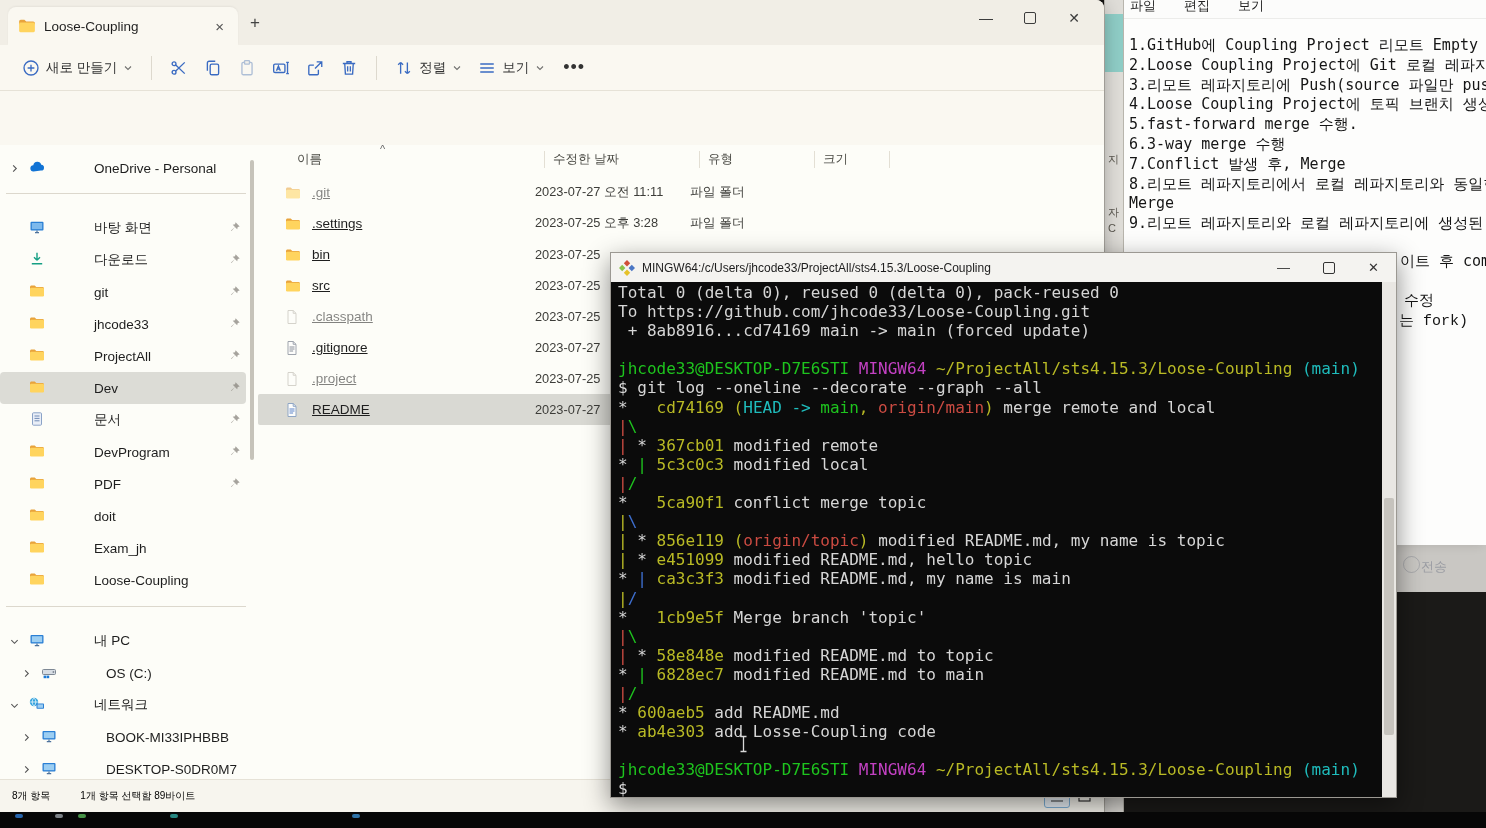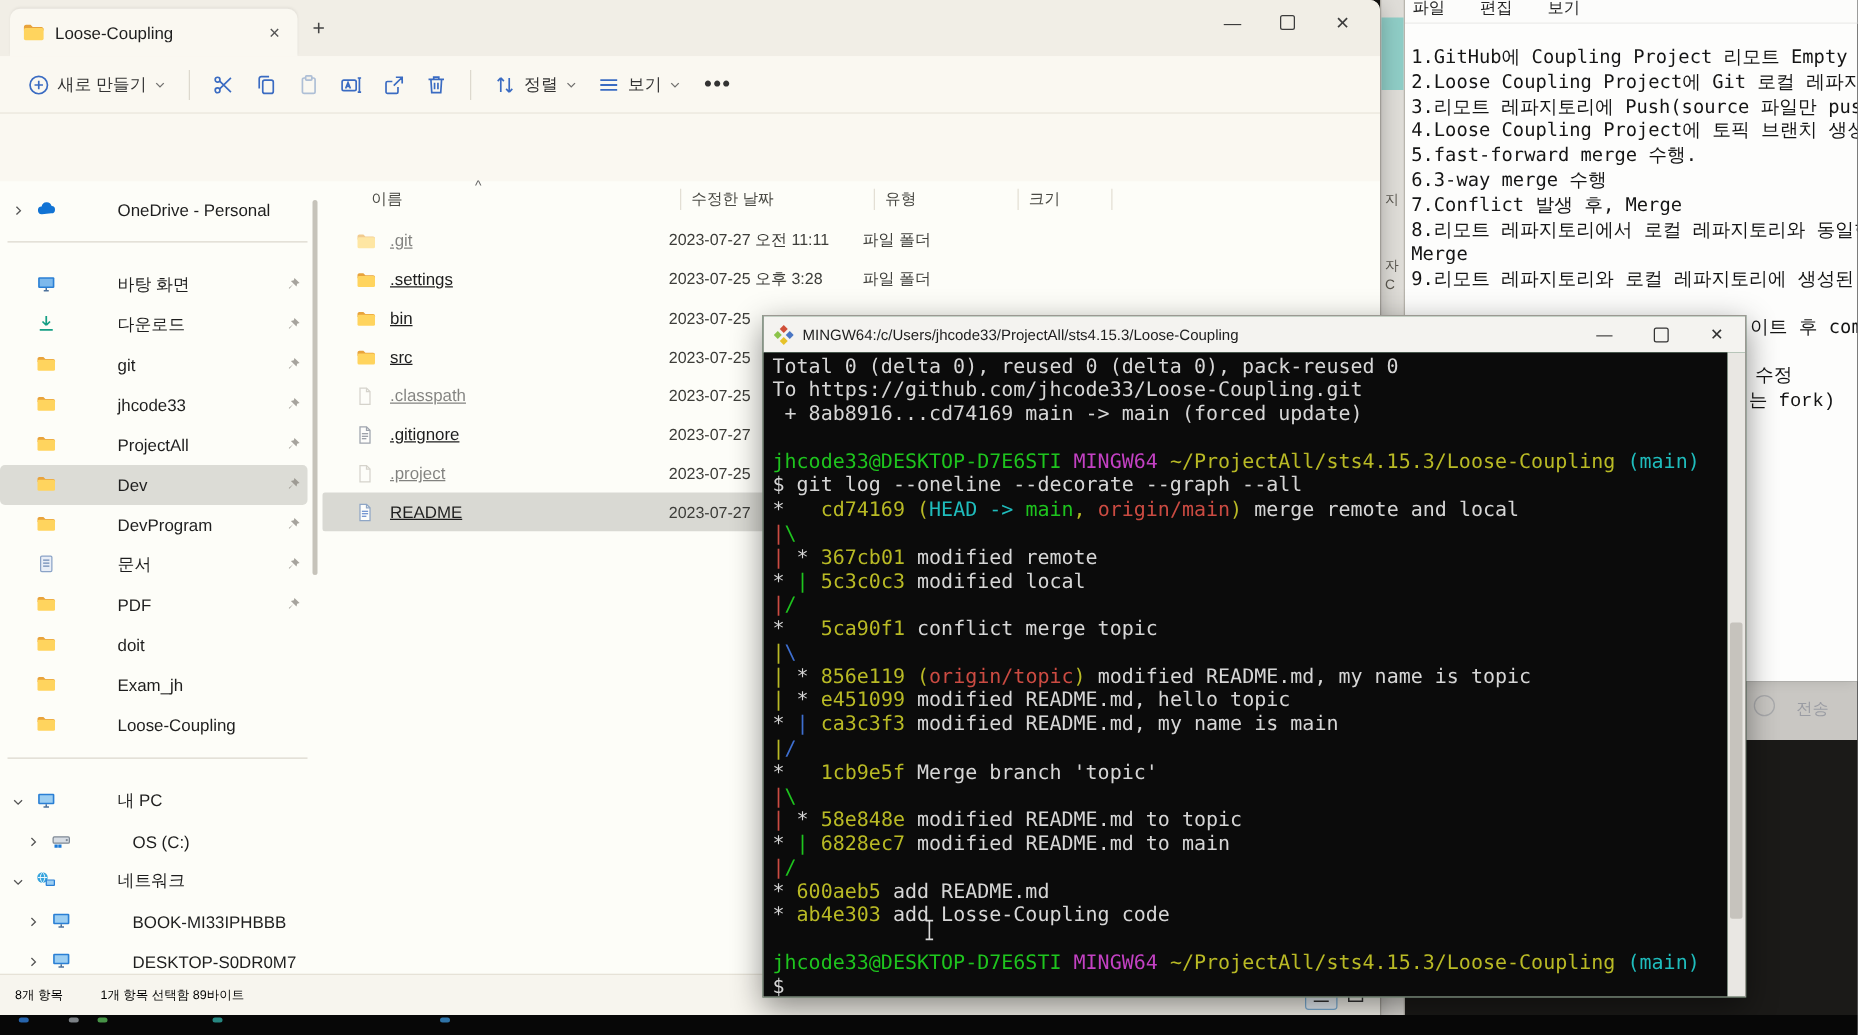--- a/index.html
+++ b/index.html
@@ -2,21 +2,21 @@
 <html><head>
 <meta charset="utf-8">
 <style>
   html,body{margin:0;padding:0;background:#444;}
   .screen{position:relative;width:1486px;height:828px;overflow:hidden;background:#161513;
     font-family:"Liberation Sans","DejaVu Sans",sans-serif;-webkit-font-smoothing:antialiased;}
   
   .dark-right{position:absolute;left:1104px;top:0;width:382px;height:828px;background:#1b1a18;z-index:0;}
   .grey-band{position:absolute;left:1397px;top:545px;width:89px;height:47px;background:#c9c7c3;z-index:1;}
   .grey-band .ghost-circle{position:absolute;left:6px;top:11px;width:15px;height:15px;border:1.5px solid rgba(110,115,130,.35);border-radius:50%;}
-  .grey-band .ghost-label{position:absolute;left:40px;top:13px;font-size:13px;font-weight:normal;color:rgba(85,92,115,.4);}
+  .grey-band .ghost-label{position:absolute;left:24px;top:13px;font-size:13px;font-weight:normal;color:rgba(85,92,115,.4);}
   
   .notepad{position:absolute;left:1113px;top:0;width:373px;height:545px;background:#fdfdfc;z-index:2;border-left:1px solid #cfcfcb;box-shadow:-4px 0 10px rgba(0,0,0,.12);}
   .np-menu{display:flex;gap:28px;padding:0 0 0 16px;height:18px;align-items:flex-start;overflow:hidden;border-bottom:1px solid #ececea;background:#fcfcfb;}
   .np-menu span{font-size:13px;color:#222;margin-top:-3px;}
   .np-lines{position:absolute;left:15px;top:36px;right:0;font-family:"DejaVu Sans Mono",monospace;font-size:15px;line-height:19.8px;color:#151515;white-space:pre;}
   .np-frag{position:absolute;font-family:"DejaVu Sans Mono",monospace;font-size:15px;color:#151515;white-space:pre;}
   
   .strip{position:absolute;left:1104px;top:0;width:18px;height:812px;background:#dfddd8;border-left:1px solid #b8b5ad;border-right:1px solid #b8b5ad;z-index:3;overflow:hidden;}
   .strip .teal{position:absolute;left:0;top:14px;width:100%;height:58px;background:#8fcdc6;}
   .strip .g{position:absolute;left:3px;font-size:11px;color:#5a574f;}
@@ -76,21 +76,21 @@
   .f-type{width:112px;color:#3d3d39;font-size:12.8px;white-space:nowrap;}
   .f-size{width:60px;color:#3d3d39;font-size:12.8px;text-align:right;}
   .dim{opacity:.55;}
   
   .statusbar{position:absolute;left:0;bottom:0;right:0;height:32px;background:#f7f5ee;border-top:1px solid #e6e2d7;display:flex;align-items:center;padding-left:12px;border-radius:0 0 0 0;}
   .st-txt{font-size:10px;color:#000000;margin-right:30px;white-space:nowrap;}
   .view-toggles{position:absolute;right:8px;top:5px;display:flex;gap:2px;}
   .vt{width:24px;height:21px;display:flex;align-items:center;justify-content:center;border-radius:3px;}
   .vt.sel{border:1px solid #7fb2d9;background:#edf4fa;}
   
-  .terminal{position:absolute;left:610px;top:252px;width:787px;height:546px;z-index:5;background:#14532d;border:1px solid #9b9892;box-sizing:border-box;box-shadow:0 8px 24px rgba(0,0,0,.45);}
+  .terminal{position:absolute;left:610px;top:252px;width:787px;height:546px;z-index:5;background:#fef9c3;border:1px solid #9b9892;box-sizing:border-box;box-shadow:0 8px 24px rgba(0,0,0,.45);}
   .term-title{height:29px;display:flex;align-items:center;background:#f4f3f0;padding-left:8px;}
   .term-title .tt{font-size:12px;color:#1d1d1d;margin-left:7px;flex:1;white-space:nowrap;overflow:hidden;}
   .term-ctl{display:flex;}
   .term-ctl .wc{width:45px;height:26px;display:flex;align-items:center;justify-content:center;color:#333;font-size:13px;}
   .term-body{position:absolute;left:0;top:29px;right:14px;bottom:0;background:#0b0b0b;padding:1px 0 0 7px;overflow:hidden;
     font-family:"DejaVu Sans Mono",monospace;font-size:16px;line-height:19.1px;white-space:pre;}
   .term-scroll{position:absolute;right:0;top:29px;width:14px;bottom:0;background:#e9e7e3;}
   .term-thumb{position:absolute;left:2px;right:2px;top:42%;height:46%;background:#c6c3bd;border-radius:2px;}
   .c-fg{color:#d6d6d6}.c-green{color:#1ec41e}.c-magenta{color:#c341c3}.c-yellow{color:#b9ba25}
   .c-cyan{color:#1fbcbc}.c-red{color:#cb4b42}.c-blue{color:#3e6fd0}
@@ -398,40 +398,40 @@
             <span class="sb-pin">
               <svg viewBox="0 0 16 16" width="13" height="13">
                 <path fill="#8a867f" d="M9.3 1.6l5.1 5.1-2.4.6-.7 2.9-2.8-2.8-4.1 4.9-.7-.7 4.9-4.1L5.8 4.7l2.9-.7z"></path>
               </svg>
             </span>
           </div>
           <div class="sb-item">
             <span class="sb-ch"></span>
             <span class="sb-ic">
               <svg viewBox="0 0 16 16" width="18" height="16">
-                <path fill="#e8a33c" d="M1 4c0-.8.7-1.5 1.5-1.5h3.2l1.6 1.6h6.2c.8 0 1.5.7 1.5 1.5v.9H1z"></path>
-                <rect x="1" y="4.8" width="14" height="8.7" rx="1.2" fill="#ffd45e"></rect>
-              </svg>
-            </span>
-            <span class="sb-lb">DevProgram</span>
-            <span class="sb-pin">
-              <svg viewBox="0 0 16 16" width="13" height="13">
-                <path fill="#8a867f" d="M9.3 1.6l5.1 5.1-2.4.6-.7 2.9-2.8-2.8-4.1 4.9-.7-.7 4.9-4.1L5.8 4.7l2.9-.7z"></path>
-              </svg>
-            </span>
-          </div>
-          <div class="sb-item">
-            <span class="sb-ch"></span>
-            <span class="sb-ic">
-              <svg viewBox="0 0 16 16" width="18" height="16">
                 <rect x="3.5" y="1.8" width="9" height="12.4" rx="1" fill="#e9eef7" stroke="#8ba3c7" stroke-width="1"></rect>
                 <path d="M5.5 5h5M5.5 7.4h5M5.5 9.8h5" stroke="#6f8ab5" stroke-width="1"></path>
               </svg>
             </span>
             <span class="sb-lb">문서</span>
+            <span class="sb-pin">
+              <svg viewBox="0 0 16 16" width="13" height="13">
+                <path fill="#8a867f" d="M9.3 1.6l5.1 5.1-2.4.6-.7 2.9-2.8-2.8-4.1 4.9-.7-.7 4.9-4.1L5.8 4.7l2.9-.7z"></path>
+              </svg>
+            </span>
+          </div>
+          <div class="sb-item">
+            <span class="sb-ch"></span>
+            <span class="sb-ic">
+              <svg viewBox="0 0 16 16" width="18" height="16">
+                <path fill="#e8a33c" d="M1 4c0-.8.7-1.5 1.5-1.5h3.2l1.6 1.6h6.2c.8 0 1.5.7 1.5 1.5v.9H1z"></path>
+                <rect x="1" y="4.8" width="14" height="8.7" rx="1.2" fill="#ffd45e"></rect>
+              </svg>
+            </span>
+            <span class="sb-lb">DevProgram</span>
             <span class="sb-pin">
               <svg viewBox="0 0 16 16" width="13" height="13">
                 <path fill="#8a867f" d="M9.3 1.6l5.1 5.1-2.4.6-.7 2.9-2.8-2.8-4.1 4.9-.7-.7 4.9-4.1L5.8 4.7l2.9-.7z"></path>
               </svg>
             </span>
           </div>
           <div class="sb-item">
             <span class="sb-ch"></span>
             <span class="sb-ic">
               <svg viewBox="0 0 16 16" width="18" height="16">

